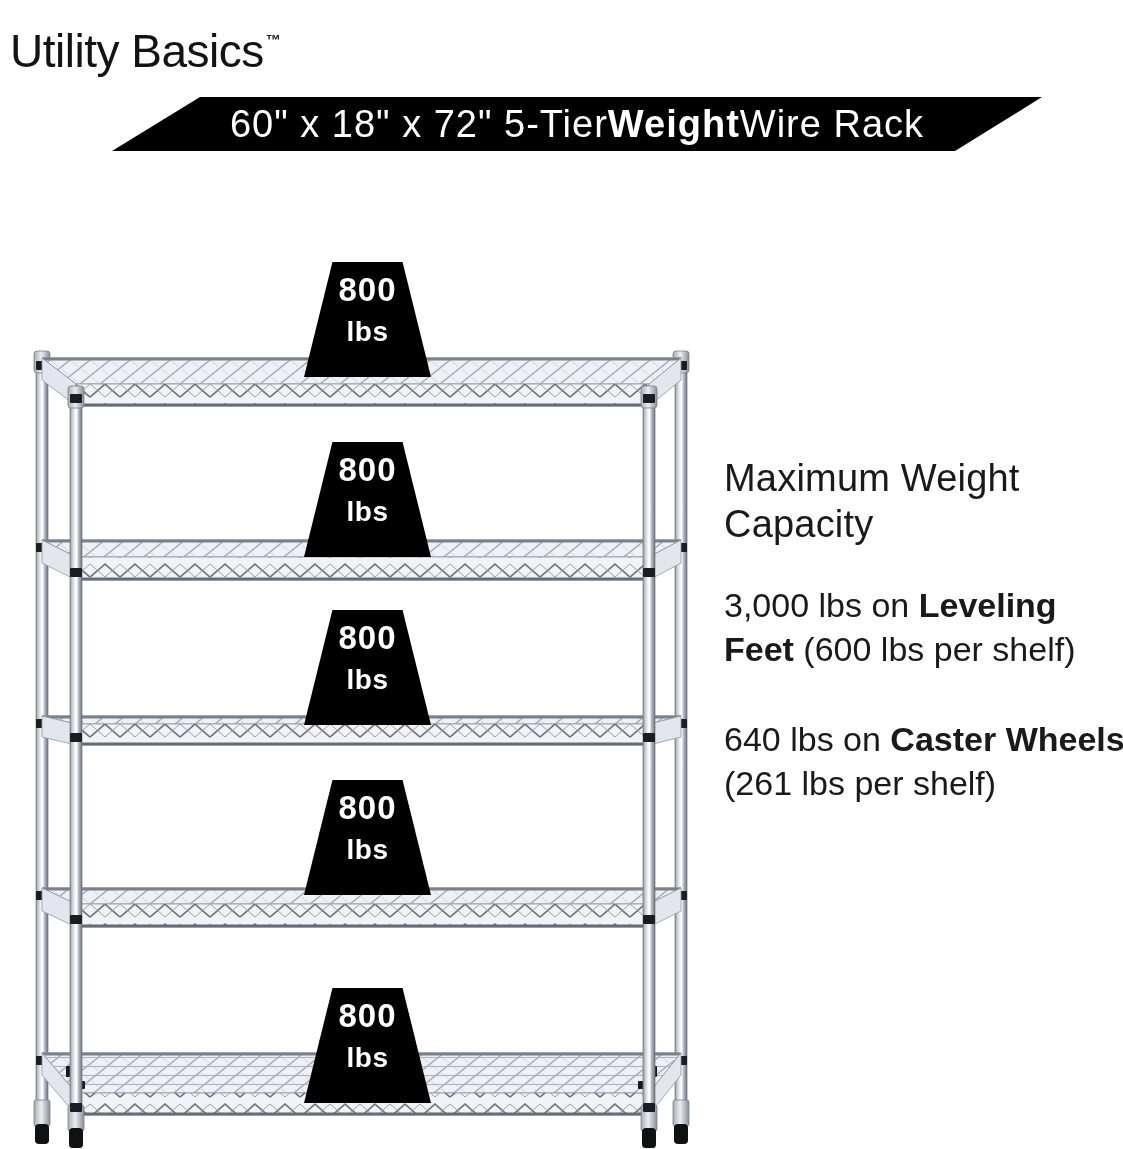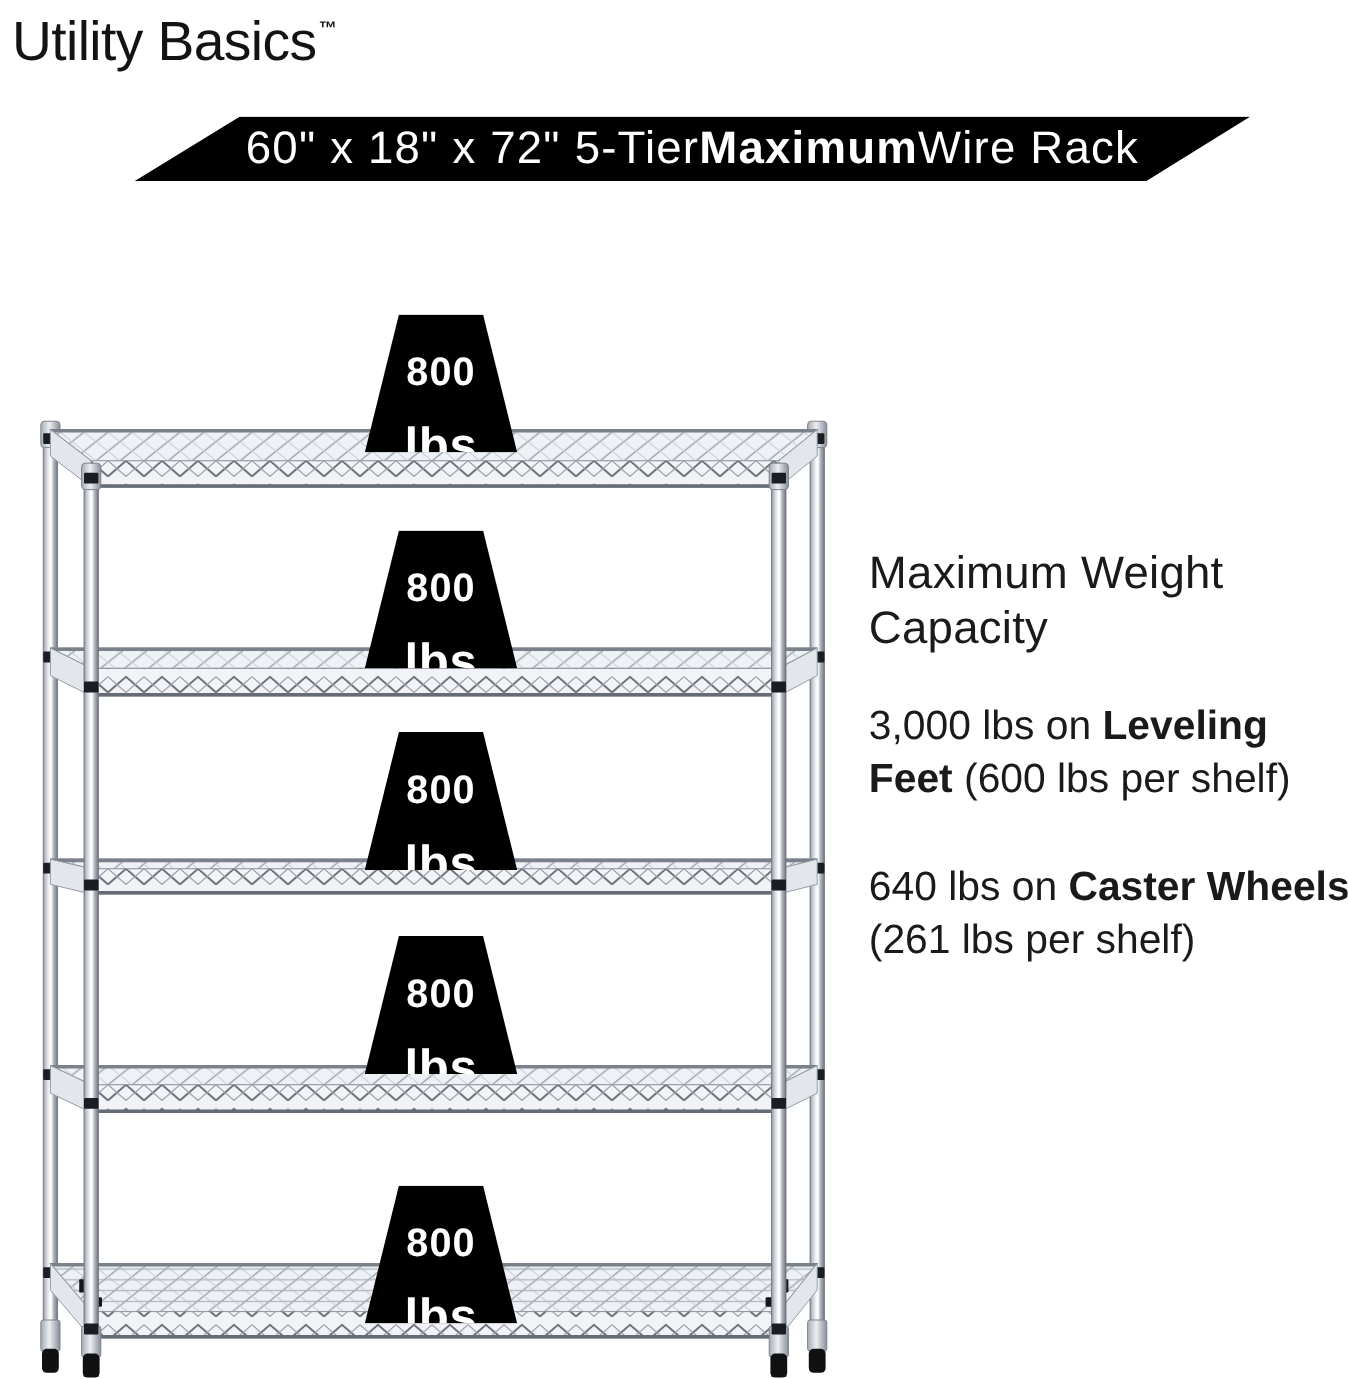--- a/index.html
+++ b/index.html
@@ -6,21 +6,21 @@
   body{
     position:relative;
     width:1123px;height:1149px;
     background:#ffffff;
     font-family:"Liberation Sans", sans-serif;
     overflow:hidden;
     color:#1a1a1a;
   }
   
   .logo{
-    position:absolute;left:10px;top:2px;
+    position:absolute;left:10px;top:18px;
     font-size:46px;line-height:56px;font-weight:400;
     letter-spacing:-0.5px;color:#131313;white-space:nowrap;
   }
   .logo sup{font-size:15px;font-weight:700;letter-spacing:0;vertical-align:super;position:relative;top:-6px;left:2px;}
   
   .banner{
     position:absolute;left:112px;top:97px;width:930px;height:54px;
     background:#000;
     clip-path:polygon(88px 0px,930px 0px,843px 54px,0px 54px);
     display:flex;align-items:center;justify-content:center;
@@ -29,22 +29,22 @@
   .banner span{font-weight:400;}
   .banner span.b{font-weight:700;}
   
   .weight{
     position:absolute;left:304px;width:127px;height:115px;
     background:#000;
     clip-path:polygon(22.4% 0%,77.6% 0%,100% 100%,0% 100%);
     color:#fff;text-align:center;font-weight:700;
     z-index:3;
   }
-  .weight .w-val{font-size:33px;line-height:34px;padding-top:31px;letter-spacing:1px;}
-  .weight .w-unit{font-size:41px;line-height:32px;margin-top:28px;letter-spacing:0.5px;text-decoration:underline;}
+  .weight .w-val{font-size:33px;line-height:34px;padding-top:11px;letter-spacing:1px;}
+  .weight .w-unit{font-size:28px;line-height:32px;margin-top:9px;letter-spacing:0.5px;}
   .w1{top:262px}.w2{top:442px}.w3{top:610px}.w4{top:780px}.w5{top:988px}
   
   .specs{position:absolute;left:724px;top:455px;width:402px;z-index:4;}
   .specs h2{
     margin:0;font-size:38px;line-height:46px;font-weight:500;
     letter-spacing:0.2px;color:#1a1a1a;
   }
   .specs p{
     margin:36px 0 0 0;font-size:34px;line-height:44px;font-weight:400;color:#1a1a1a;
   }
@@ -53,21 +53,21 @@
   
   .rack-svg{position:absolute;left:0;top:0;z-index:1;pointer-events:none;}
 </style>
 </head>
 <body>
 
 <div class="logo"><span>Utility Basics</span><sup>™</sup></div>
 
 <div class="banner">
     <span>60" x 18" x 72" 5-Tier </span>
-    <span class="b">Maximum</span>
+    <span class="b">Weight</span>
     <span> Wire Rack</span>
   </div>
 
 <svg class="rack-svg" width="1123" height="1149" viewBox="0 0 1123 1149" aria-hidden="true">
   <defs>
     <linearGradient id="postGrad" x1="0" y1="0" x2="1" y2="0">
       <stop offset="0" stop-color="#8f959f"></stop>
       <stop offset="0.18" stop-color="#c6cad1"></stop>
       <stop offset="0.42" stop-color="#f4f5f7"></stop>
       <stop offset="0.55" stop-color="#ffffff"></stop>

